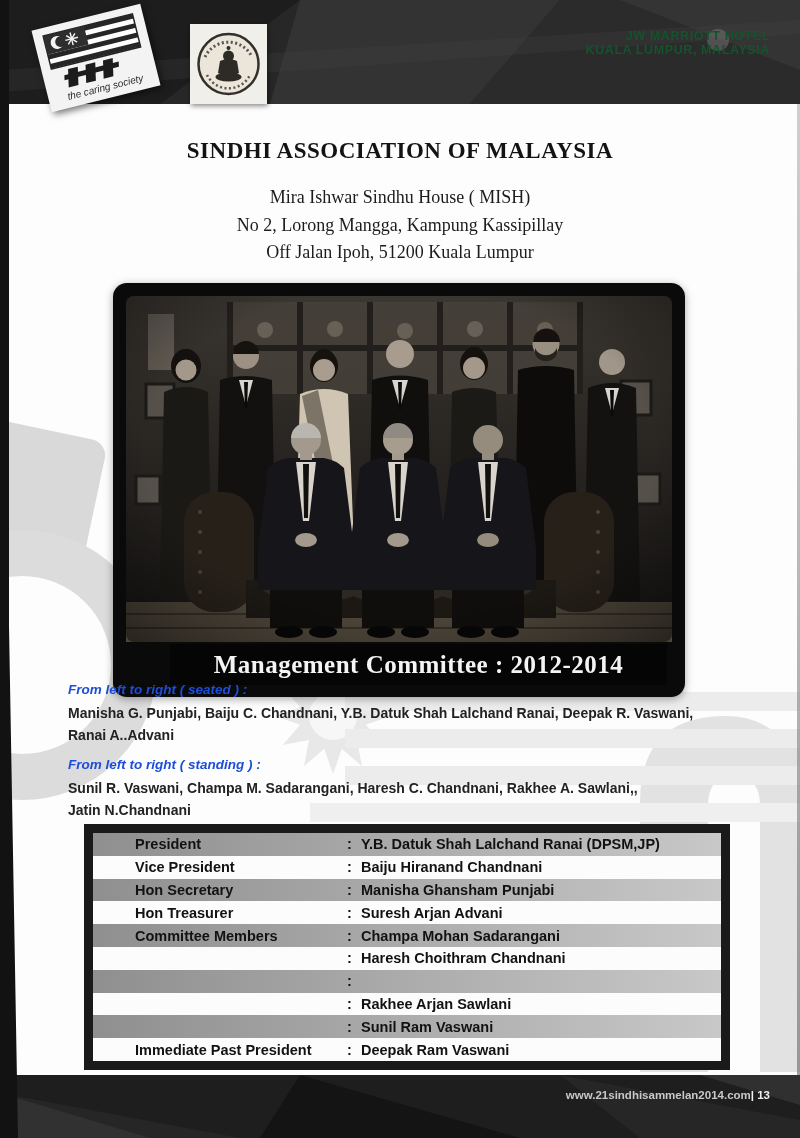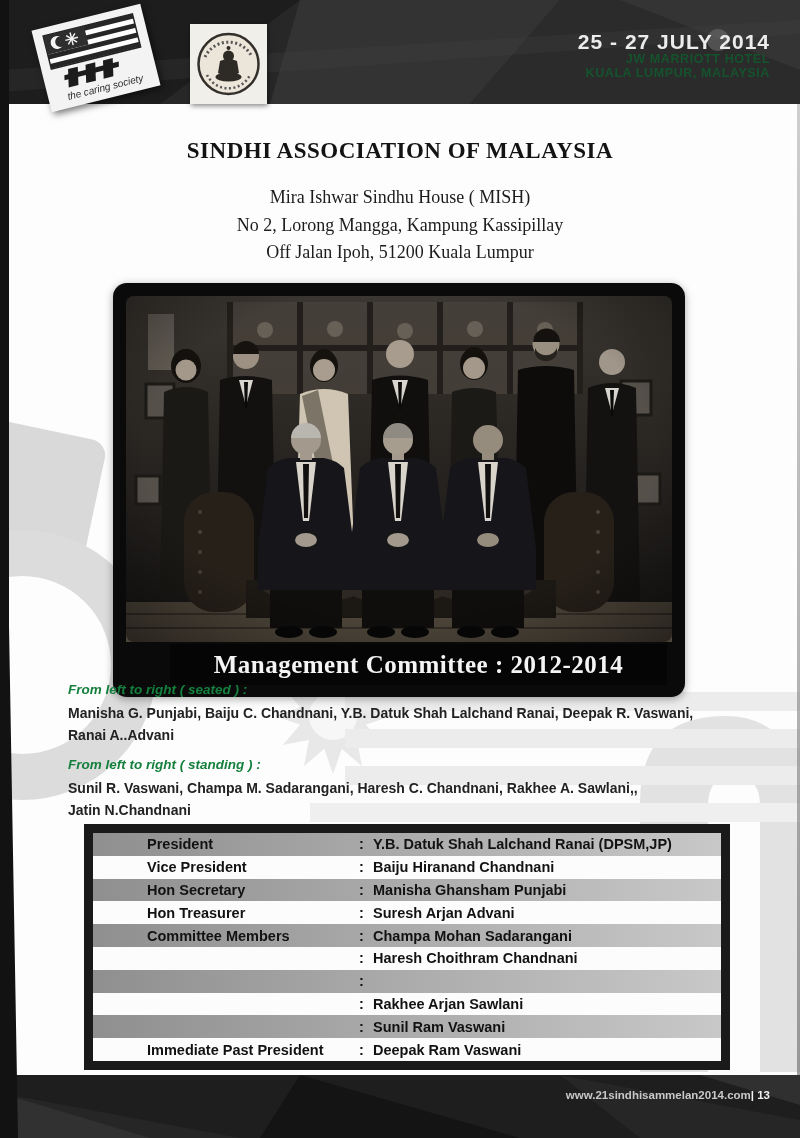--- a/index.html
+++ b/index.html
@@ -31,27 +31,27 @@
   .photo-frame{position:absolute;left:113px;top:283px;width:572px;height:414px;background:#0a0a0a;
                border-radius:14px;z-index:2;box-shadow:0 2px 8px rgba(0,0,0,.35);}
   .photo-svg{position:absolute;left:13px;top:13px;}
   .photo-caption{position:absolute;left:57px;top:361px;width:497px;height:41px;background:#050505;
                  color:#f4f4f4;font-family:"Liberation Serif",serif;font-weight:bold;font-size:25px;
                  text-align:center;line-height:41px;letter-spacing:.5px;}
   
   .names-block{position:absolute;left:68px;width:678px;color:#1b1b1b;z-index:2;}
   .nb-seated{top:682px;}
   .nb-standing{top:757px;}
-  .names-heading{font-size:13.5px;font-weight:bold;font-style:italic;margin-bottom:5px;color:#15803d;}
+  .names-heading{font-size:13.5px;font-weight:bold;font-style:italic;margin-bottom:5px;color:#1d4ed8;}
   .names-line{font-size:14px;font-weight:bold;line-height:22px;color:#222;}
   
   .committee-table{position:absolute;left:84px;top:824px;width:646px;height:246px;z-index:2;
                    border:9px solid #1a1a1a;background:#fcfcfc;box-sizing:border-box;
                    display:flex;flex-direction:column;}
-  .trow{flex:1;display:flex;align-items:center;padding-left:54px;
+  .trow{flex:1;display:flex;align-items:center;padding-left:42px;
         font-size:14.5px;font-weight:bold;color:#121212;}
   .trow.shaded{background:linear-gradient(90deg,#8f8f8f 0%,#c8c8c8 100%);}
   .trole{width:212px;}
   .tcolon{width:14px;}
   .tname{flex:1;}
   
   .footer{position:absolute;left:0;top:1075px;width:800px;height:63px;z-index:5;}
   .footer-text{position:absolute;right:30px;top:14px;font-size:11.5px;font-weight:bold;color:#c8c8c8;}
   .page-num{color:#f0f0f0;}
 </style>
@@ -123,21 +123,20 @@
         <g fill="#2e2a25">
           <circle cx="38.5" cy="24" r="2"></circle>
           <circle cx="38.5" cy="32" r="5.5"></circle>
           <path d="M30 37 Q38.5 33 47 37 L49 49 Q38.5 55 28 49 Z"></path>
           <ellipse cx="38.5" cy="53" rx="13" ry="4.5"></ellipse>
         </g>
       </svg>
     </div>
 
     <div class="header-text">
-      <div class="dates">25 - 27 JULY 2014</div>
       <div class="venue">JW MARRIOTT HOTEL</div>
       <div class="venue">KUALA LUMPUR, MALAYSIA</div>
     </div>
   </div>
 
   <div class="title">SINDHI ASSOCIATION OF MALAYSIA</div>
   <div class="address">
     <div>Mira Ishwar Sindhu House ( MISH)</div>
     <div>No 2, Lorong Mangga, Kampung Kassipillay</div>
     <div>Off Jalan Ipoh, 51200 Kuala Lumpur</div>

